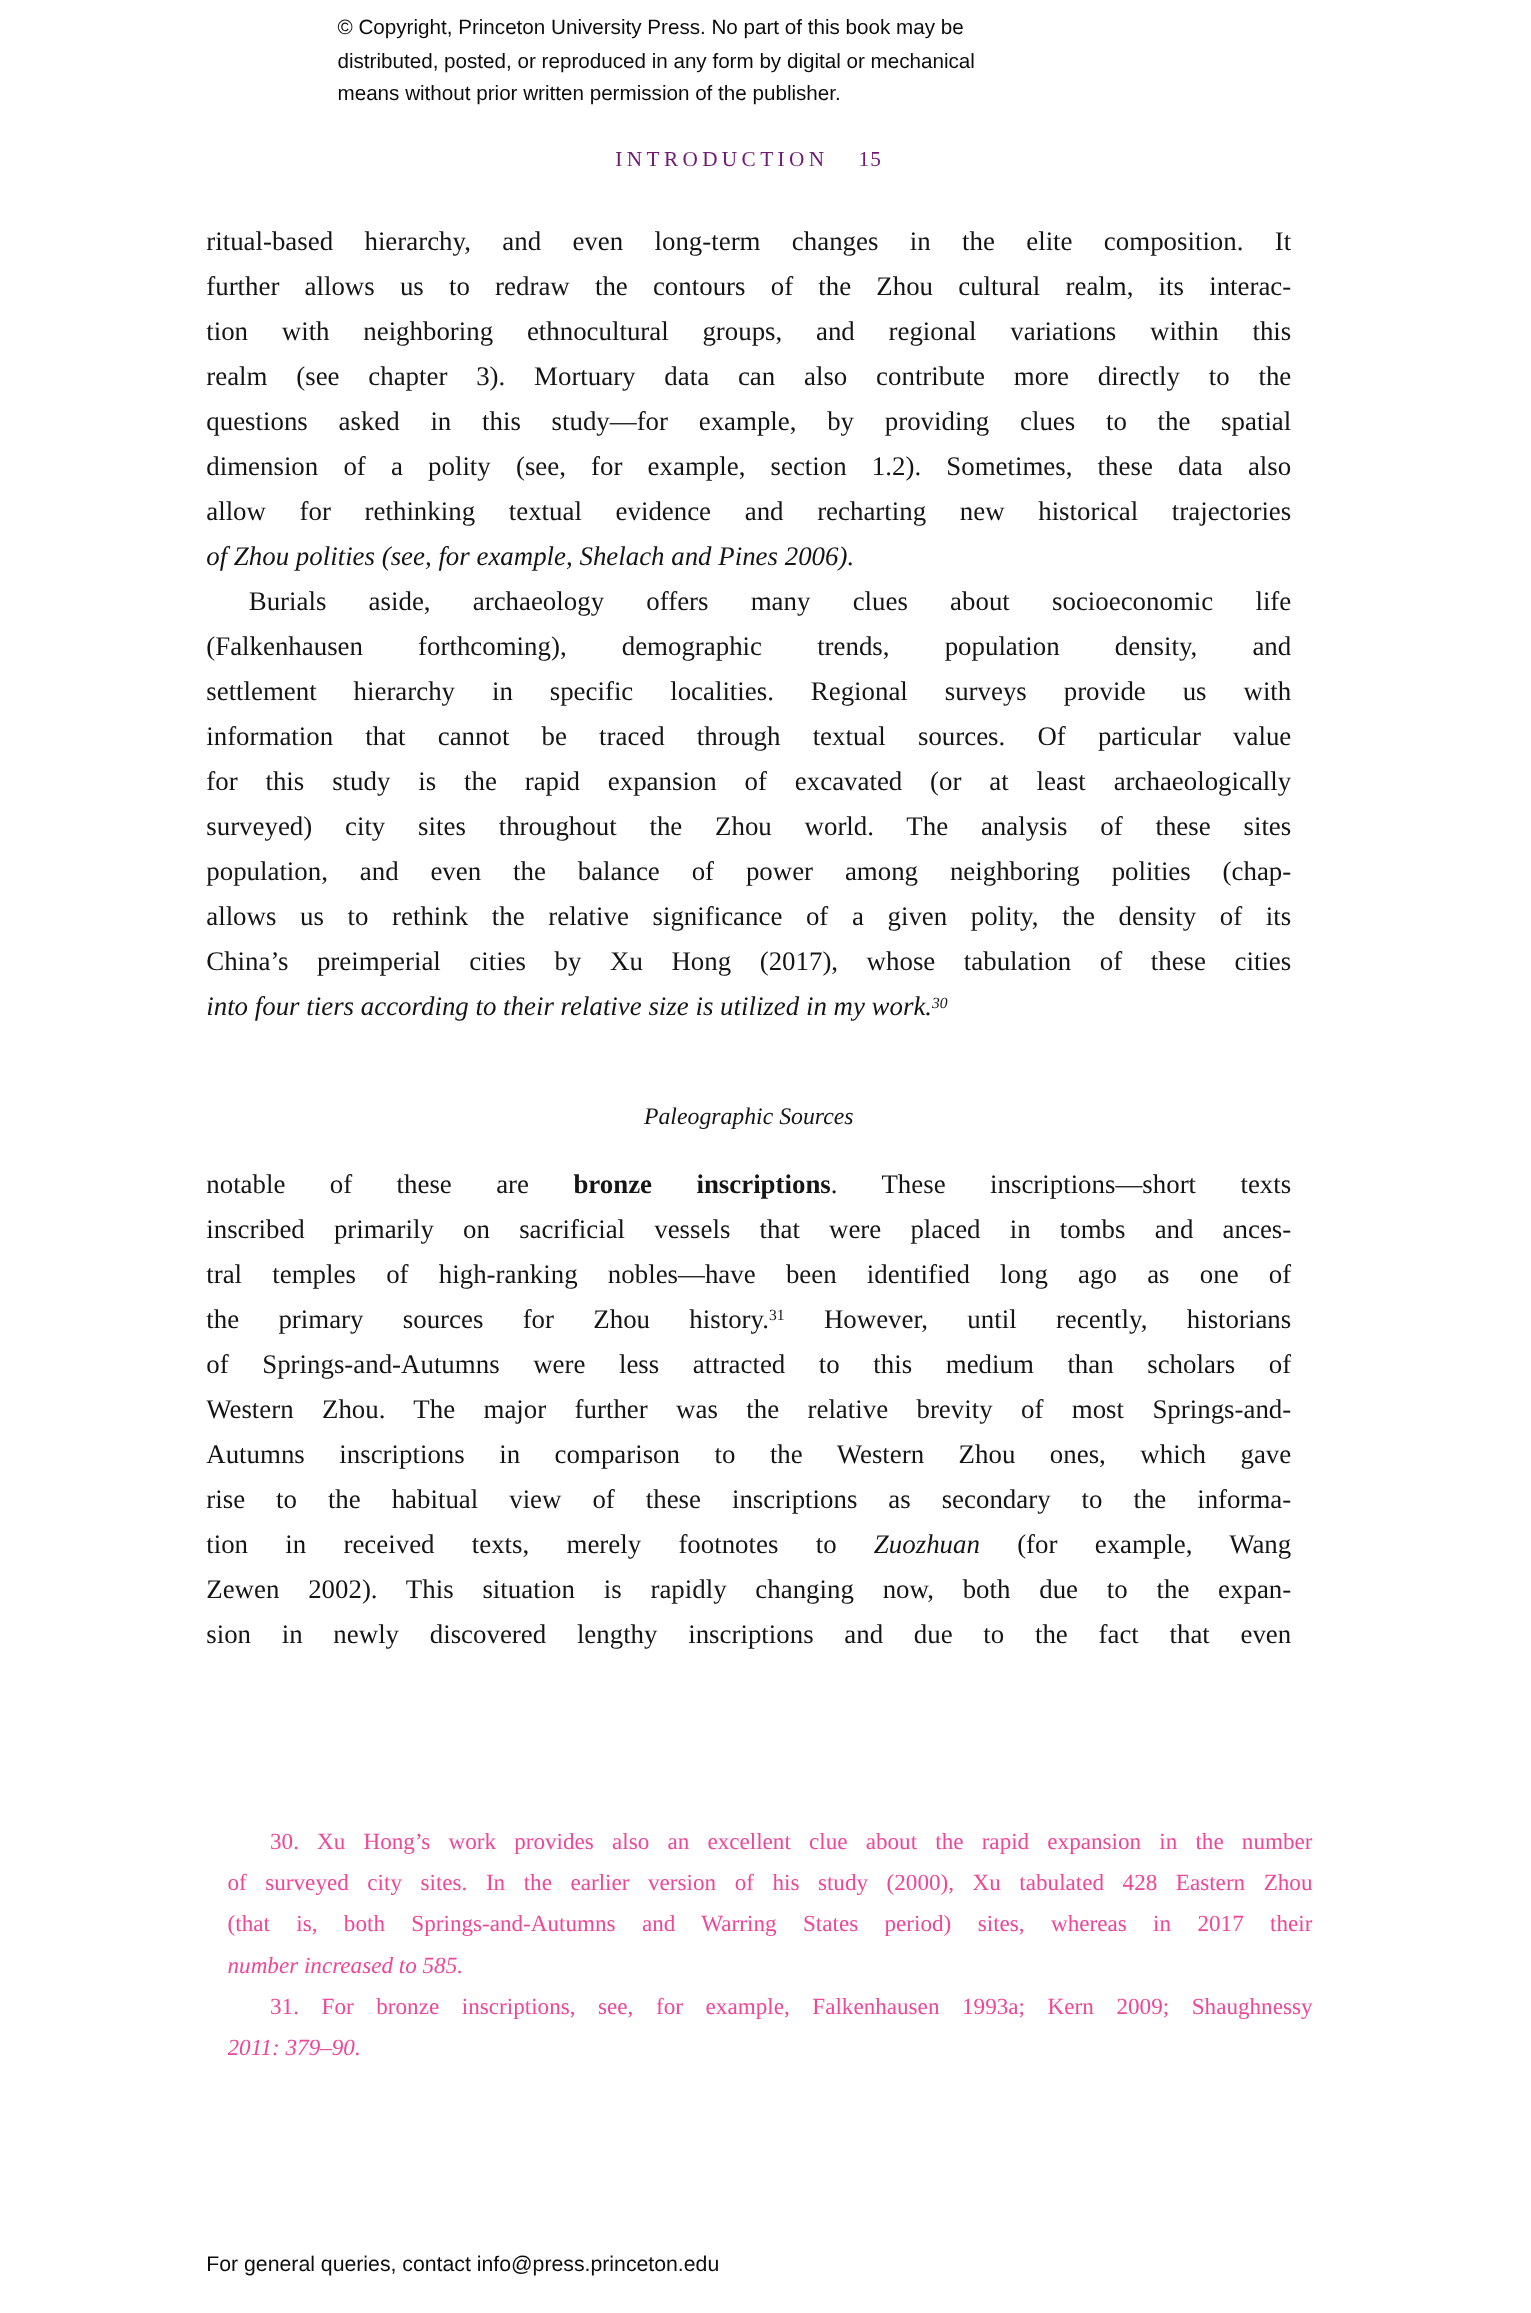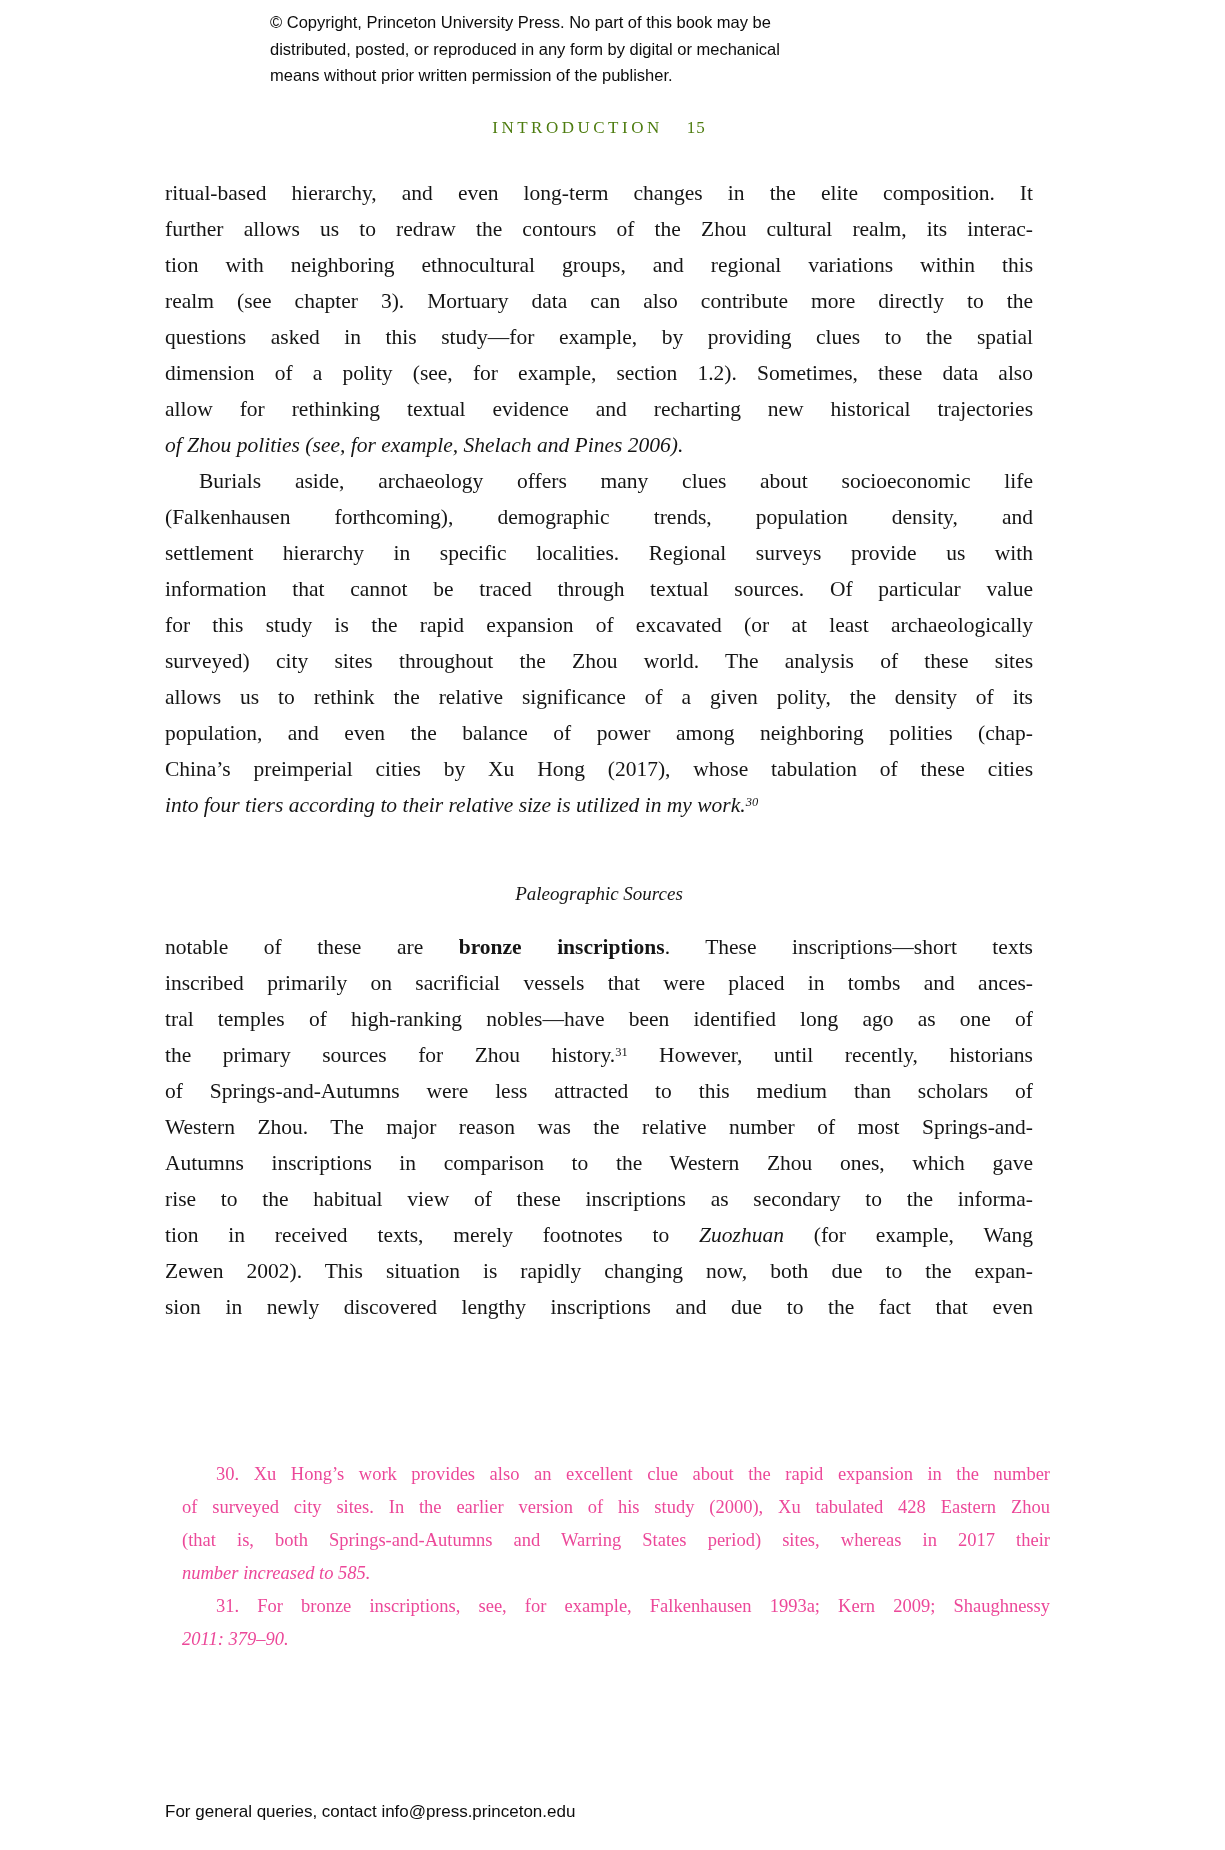--- a/index.html
+++ b/index.html
@@ -17,21 +17,21 @@
     position: absolute; left: 270px; top: 9px; width: 620px;
     font-family: "Liberation Sans", sans-serif;
     font-size: 16.5px; line-height: 26.5px; color: #0c0c0c;
   }
 
   
   .running-head {
     position: absolute; left: 165px; top: 117px; width: 868px;
     text-align: center;
     font-size: 17px; line-height: 22px;
-    letter-spacing: 3.5px; color: #4d7c0f;
+    letter-spacing: 3.5px; color: #701a75;
   }
   .running-head .pagenum { margin-left: 24px; letter-spacing: 1px; }
 
   
   .body-text {
     position: absolute; left: 165px; top: 175px; width: 868px;
     font-size: 21.5px; line-height: 36px; color: #151515;
   }
   .line {
     text-align: justify;
@@ -91,35 +91,35 @@
           <div class="line">allow for rethinking textual evidence and recharting new historical trajectories</div>
           <div class="line endpara">of Zhou polities (see, for example, Shelach and Pines 2006).</div>
         </div>
         <div>
           <div class="line indent">Burials aside, archaeology offers many clues about socioeconomic life</div>
           <div class="line">(Falkenhausen forthcoming), demographic trends, population density, and</div>
           <div class="line">settlement hierarchy in specific localities. Regional surveys provide us with</div>
           <div class="line">information that cannot be traced through textual sources. Of particular value</div>
           <div class="line">for this study is the rapid expansion of excavated (or at least archaeologically</div>
           <div class="line">surveyed) city sites throughout the Zhou world. The analysis of these sites</div>
+          <div class="line">population, and even the balance of power among neighboring polities (chap-</div>
           <div class="line">allows us to rethink the relative significance of a given polity, the density of its</div>
-          <div class="line">population, and even the balance of power among neighboring polities (chap-</div>
           <div class="line">China’s preimperial cities by Xu Hong (2017), whose tabulation of these cities</div>
           <div class="line endpara">into four tiers according to their relative size is utilized in my work.<sup>30</sup></div>
         </div>
       </div>
     <div class="section-heading">Paleographic Sources</div>
     <div id="paras-after">
         <div>
           <div class="line">notable of these are <b>bronze inscriptions</b>. These inscriptions—short texts</div>
           <div class="line">inscribed primarily on sacrificial vessels that were placed in tombs and ances-</div>
           <div class="line">tral temples of high-ranking nobles—have been identified long ago as one of</div>
           <div class="line">the primary sources for Zhou history.<sup>31</sup> However, until recently, historians</div>
           <div class="line">of Springs-and-Autumns were less attracted to this medium than scholars of</div>
-          <div class="line">Western Zhou. The major reason was the relative number of most Springs-and-</div>
+          <div class="line">Western Zhou. The major further was the relative brevity of most Springs-and-</div>
           <div class="line">Autumns inscriptions in comparison to the Western Zhou ones, which gave</div>
           <div class="line">rise to the habitual view of these inscriptions as secondary to the informa-</div>
           <div class="line">tion in received texts, merely footnotes to <i>Zuozhuan</i> (for example, Wang</div>
           <div class="line">Zewen 2002). This situation is rapidly changing now, both due to the expan-</div>
           <div class="line">sion in newly discovered lengthy inscriptions and due to the fact that even</div>
         </div>
       </div>
   </div>
 
   <div class="footnotes" id="footnotes-block">

